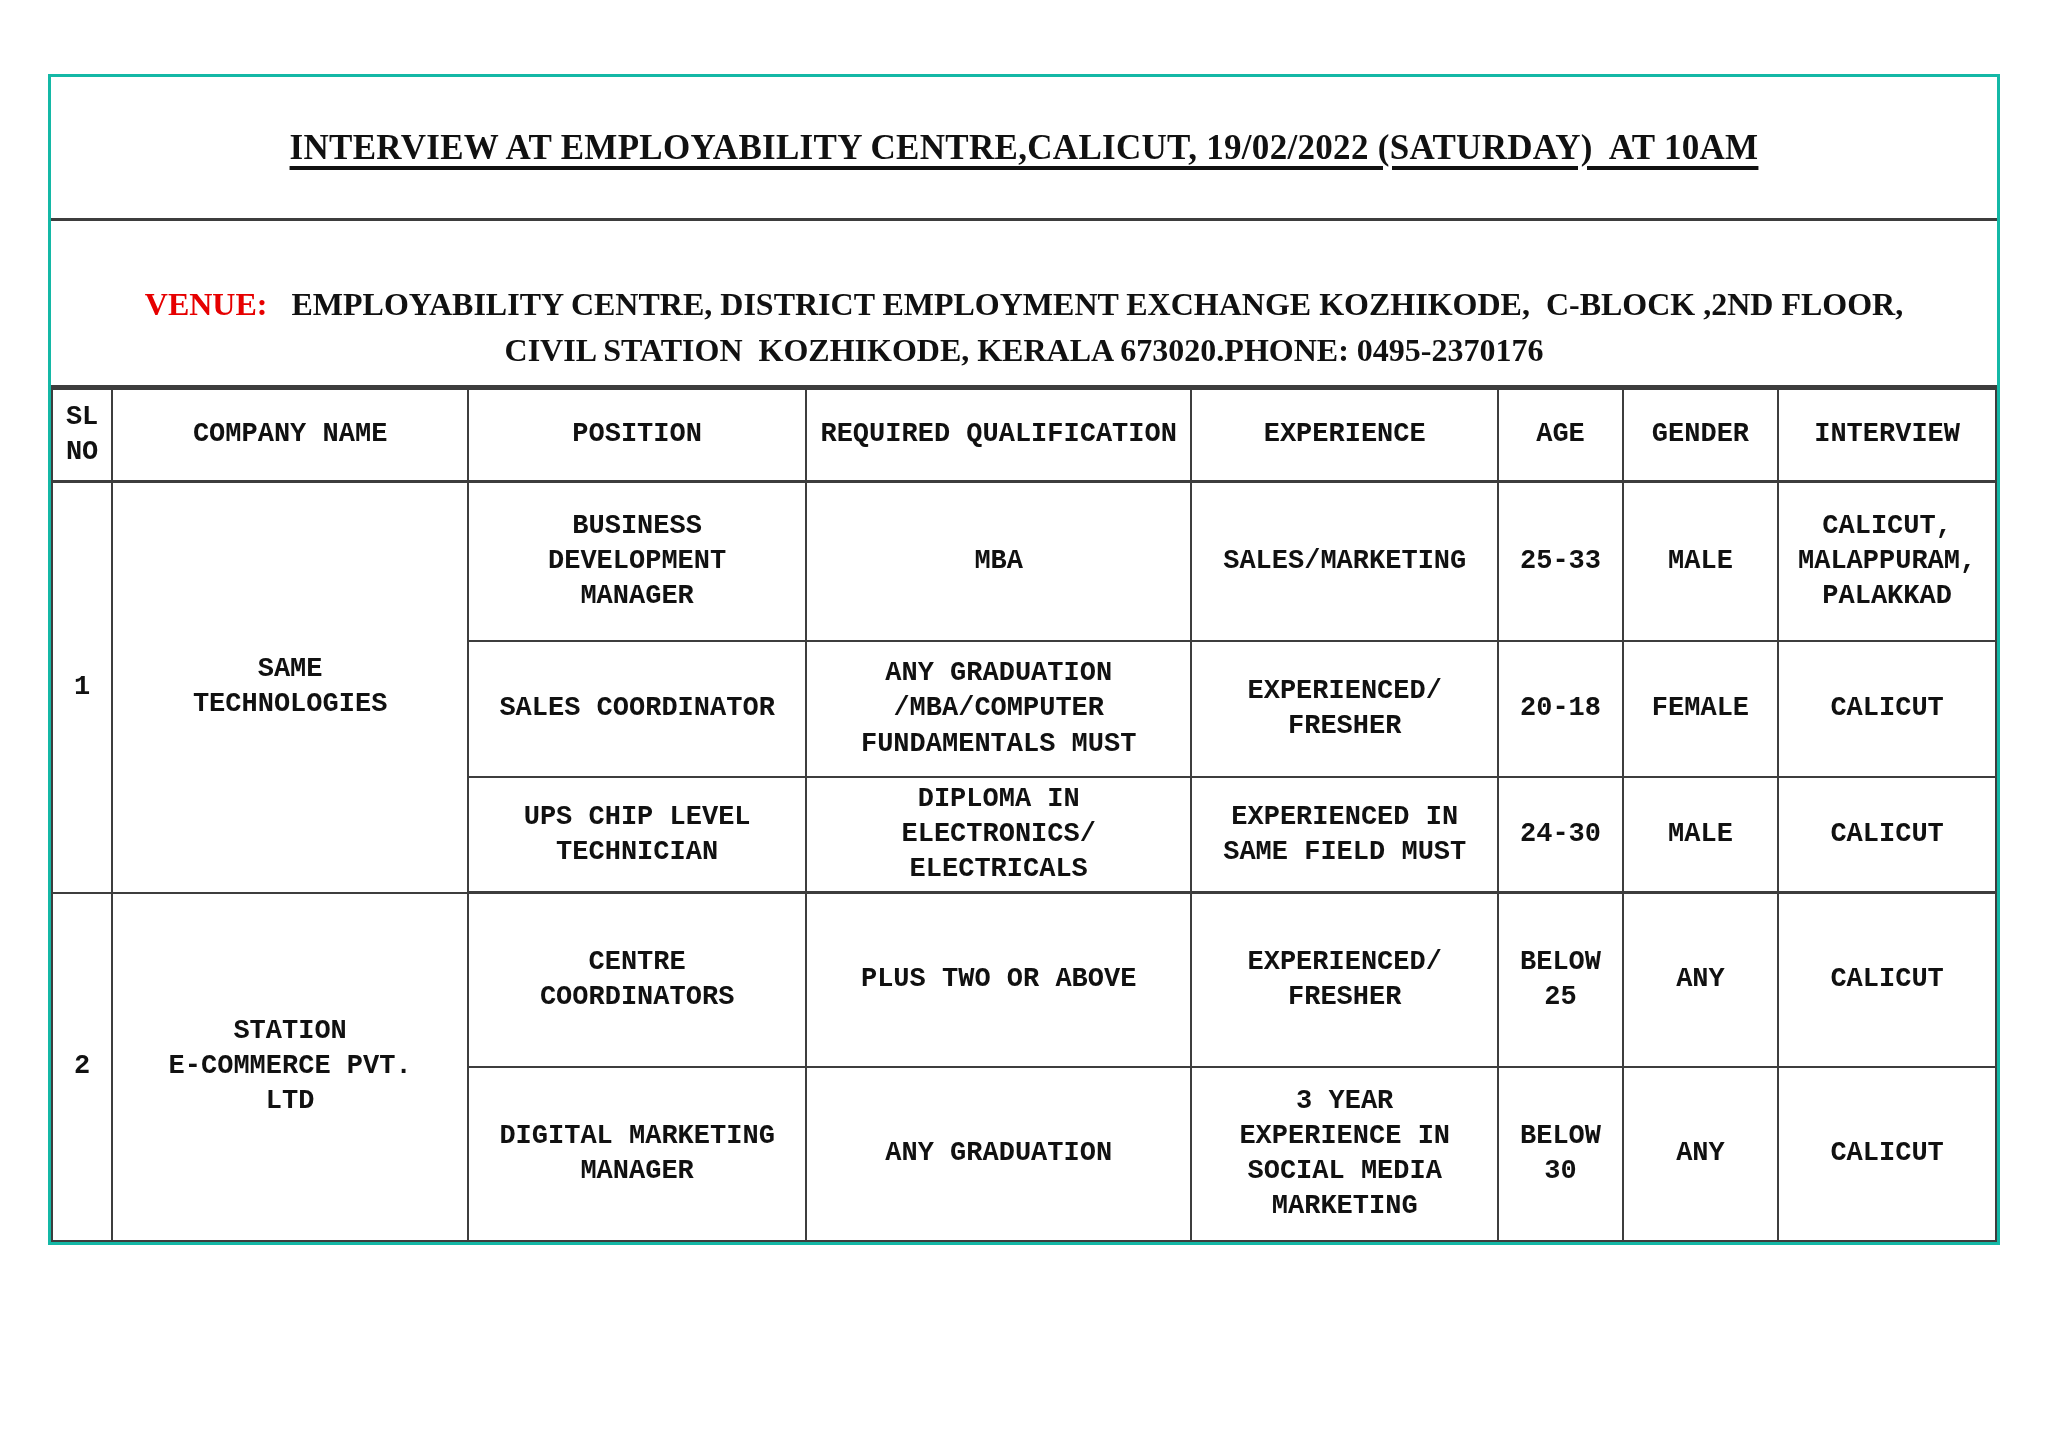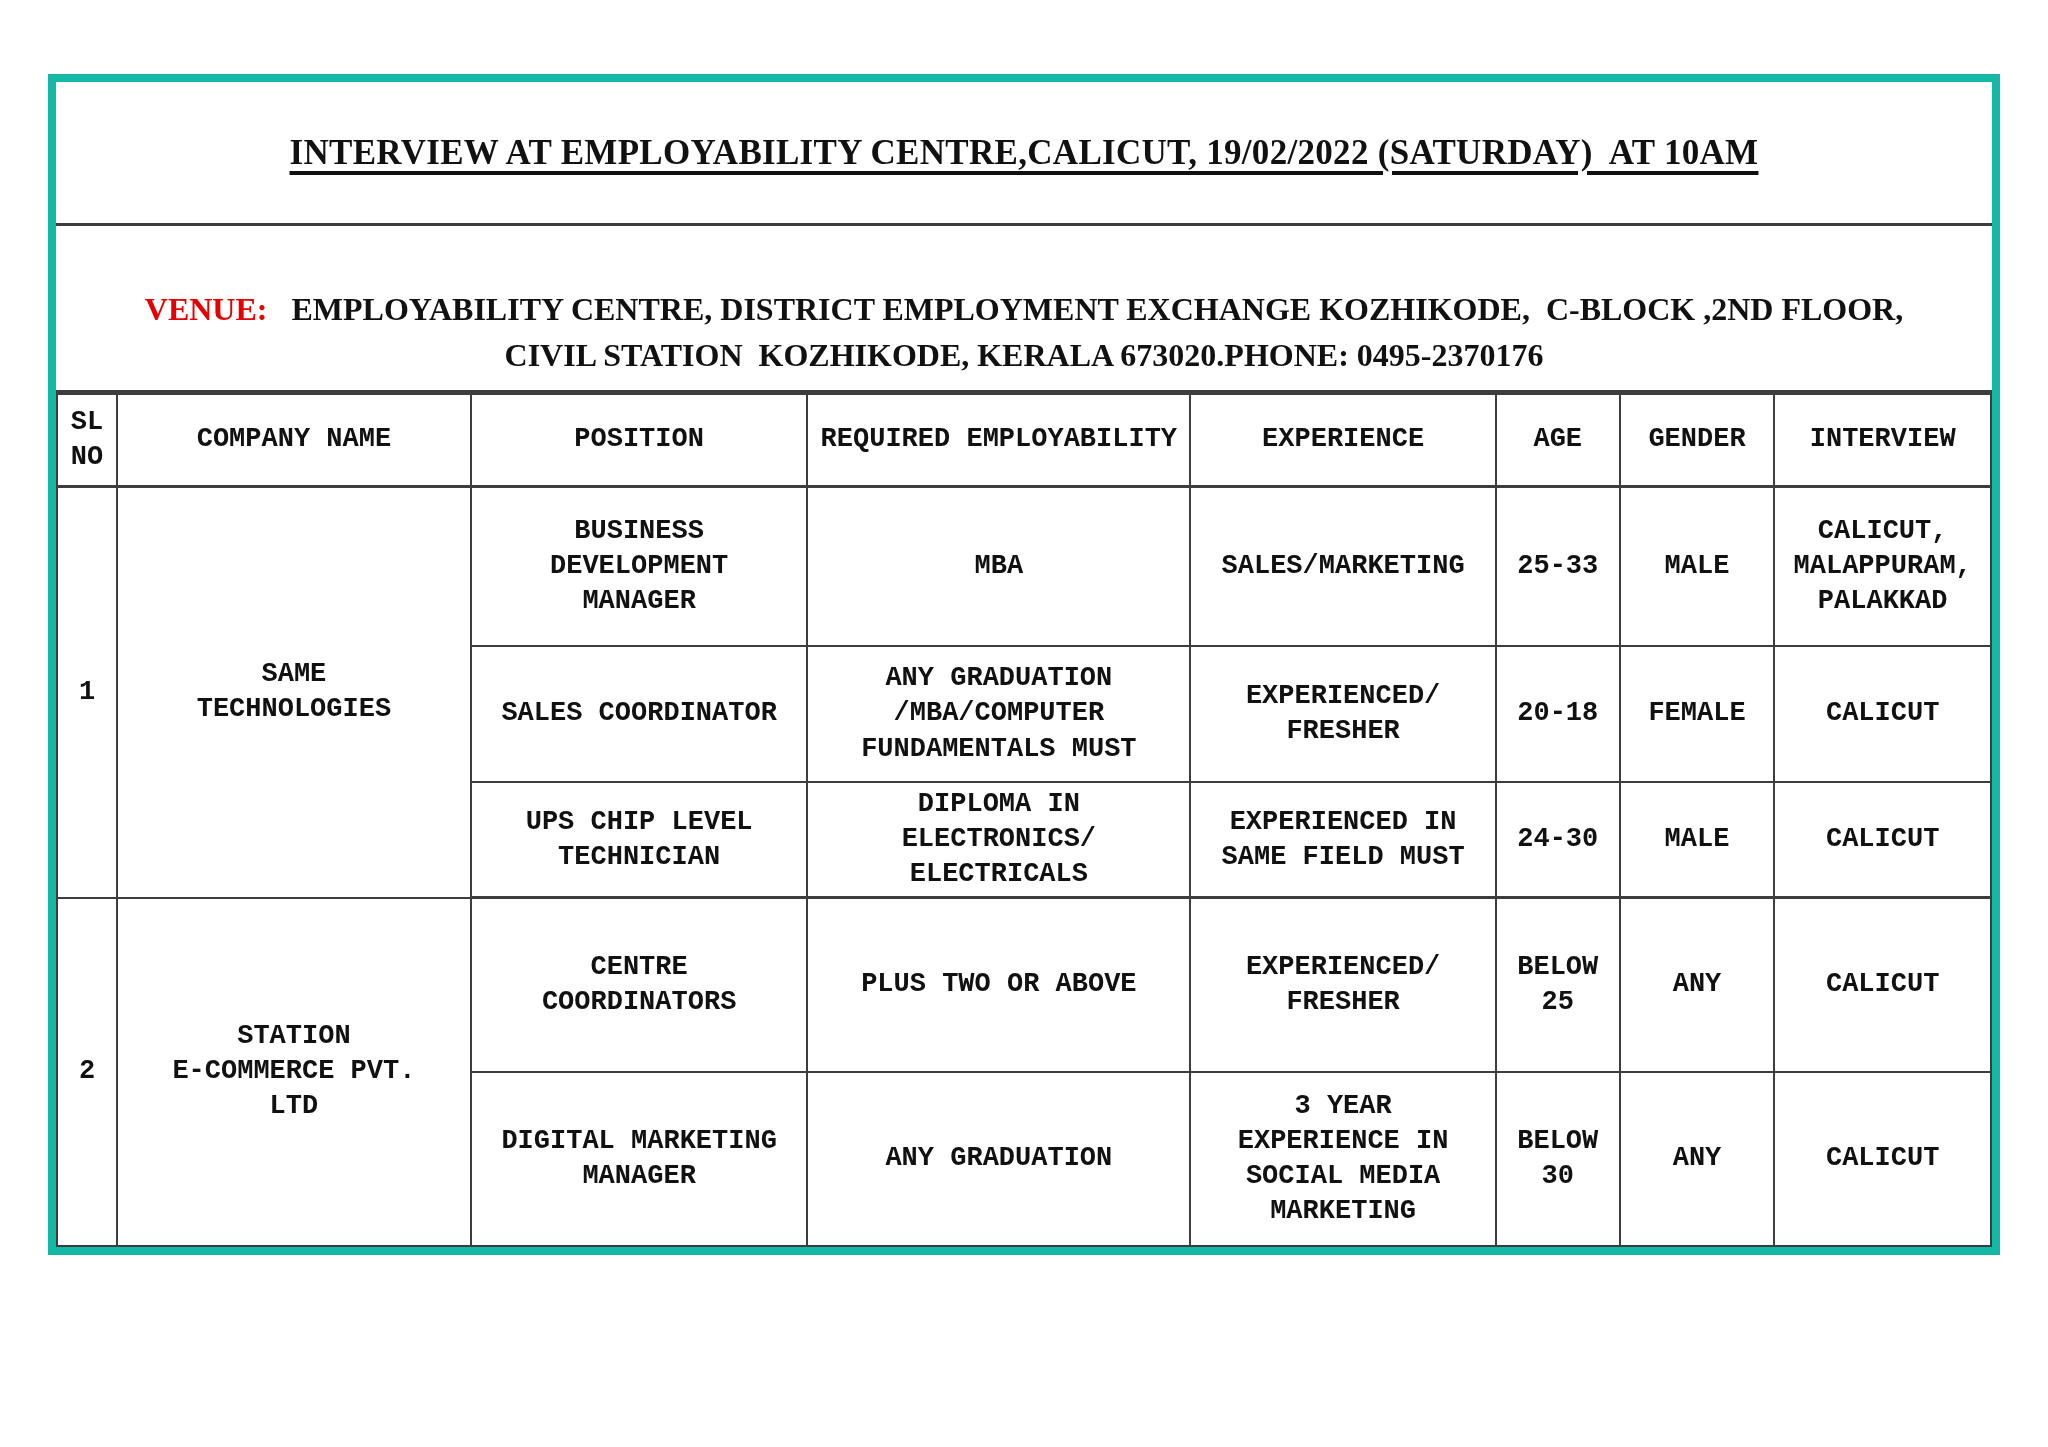--- a/index.html
+++ b/index.html
@@ -14,21 +14,21 @@
     font-family: "Liberation Serif", "DejaVu Serif", serif;
     font-weight: bold;
     color: #111111;
   }
   .doc {
     position: absolute;
     left: 48px;
     top: 74px;
     width: 1952px;
     box-sizing: border-box;
-    border: 8px solid #14b8a6;
+    border: 3px solid #14b8a6;
     background: #ffffff;
   }
   .title-row {
     box-sizing: border-box;
     height: 144px;
     border-bottom: 3px solid #3d3d3d;
     display: flex;
     align-items: center;
     justify-content: center;
   }
@@ -108,21 +108,21 @@
       <col style="width:6.4%">
       <col style="width:8.0%">
       <col style="width:11.2%">
     </colgroup>
     <thead>
       <tr>
         <th>SL
 NO</th>
         <th>COMPANY NAME</th>
         <th>POSITION</th>
-        <th>REQUIRED EMPLOYABILITY</th>
+        <th>REQUIRED QUALIFICATION</th>
         <th>EXPERIENCE</th>
         <th>AGE</th>
         <th>GENDER</th>
         <th>INTERVIEW</th>
       </tr>
     </thead>
     <tbody>
       <tr class="h160">
         <td rowspan="3">1</td>
         <td rowspan="3">SAME

